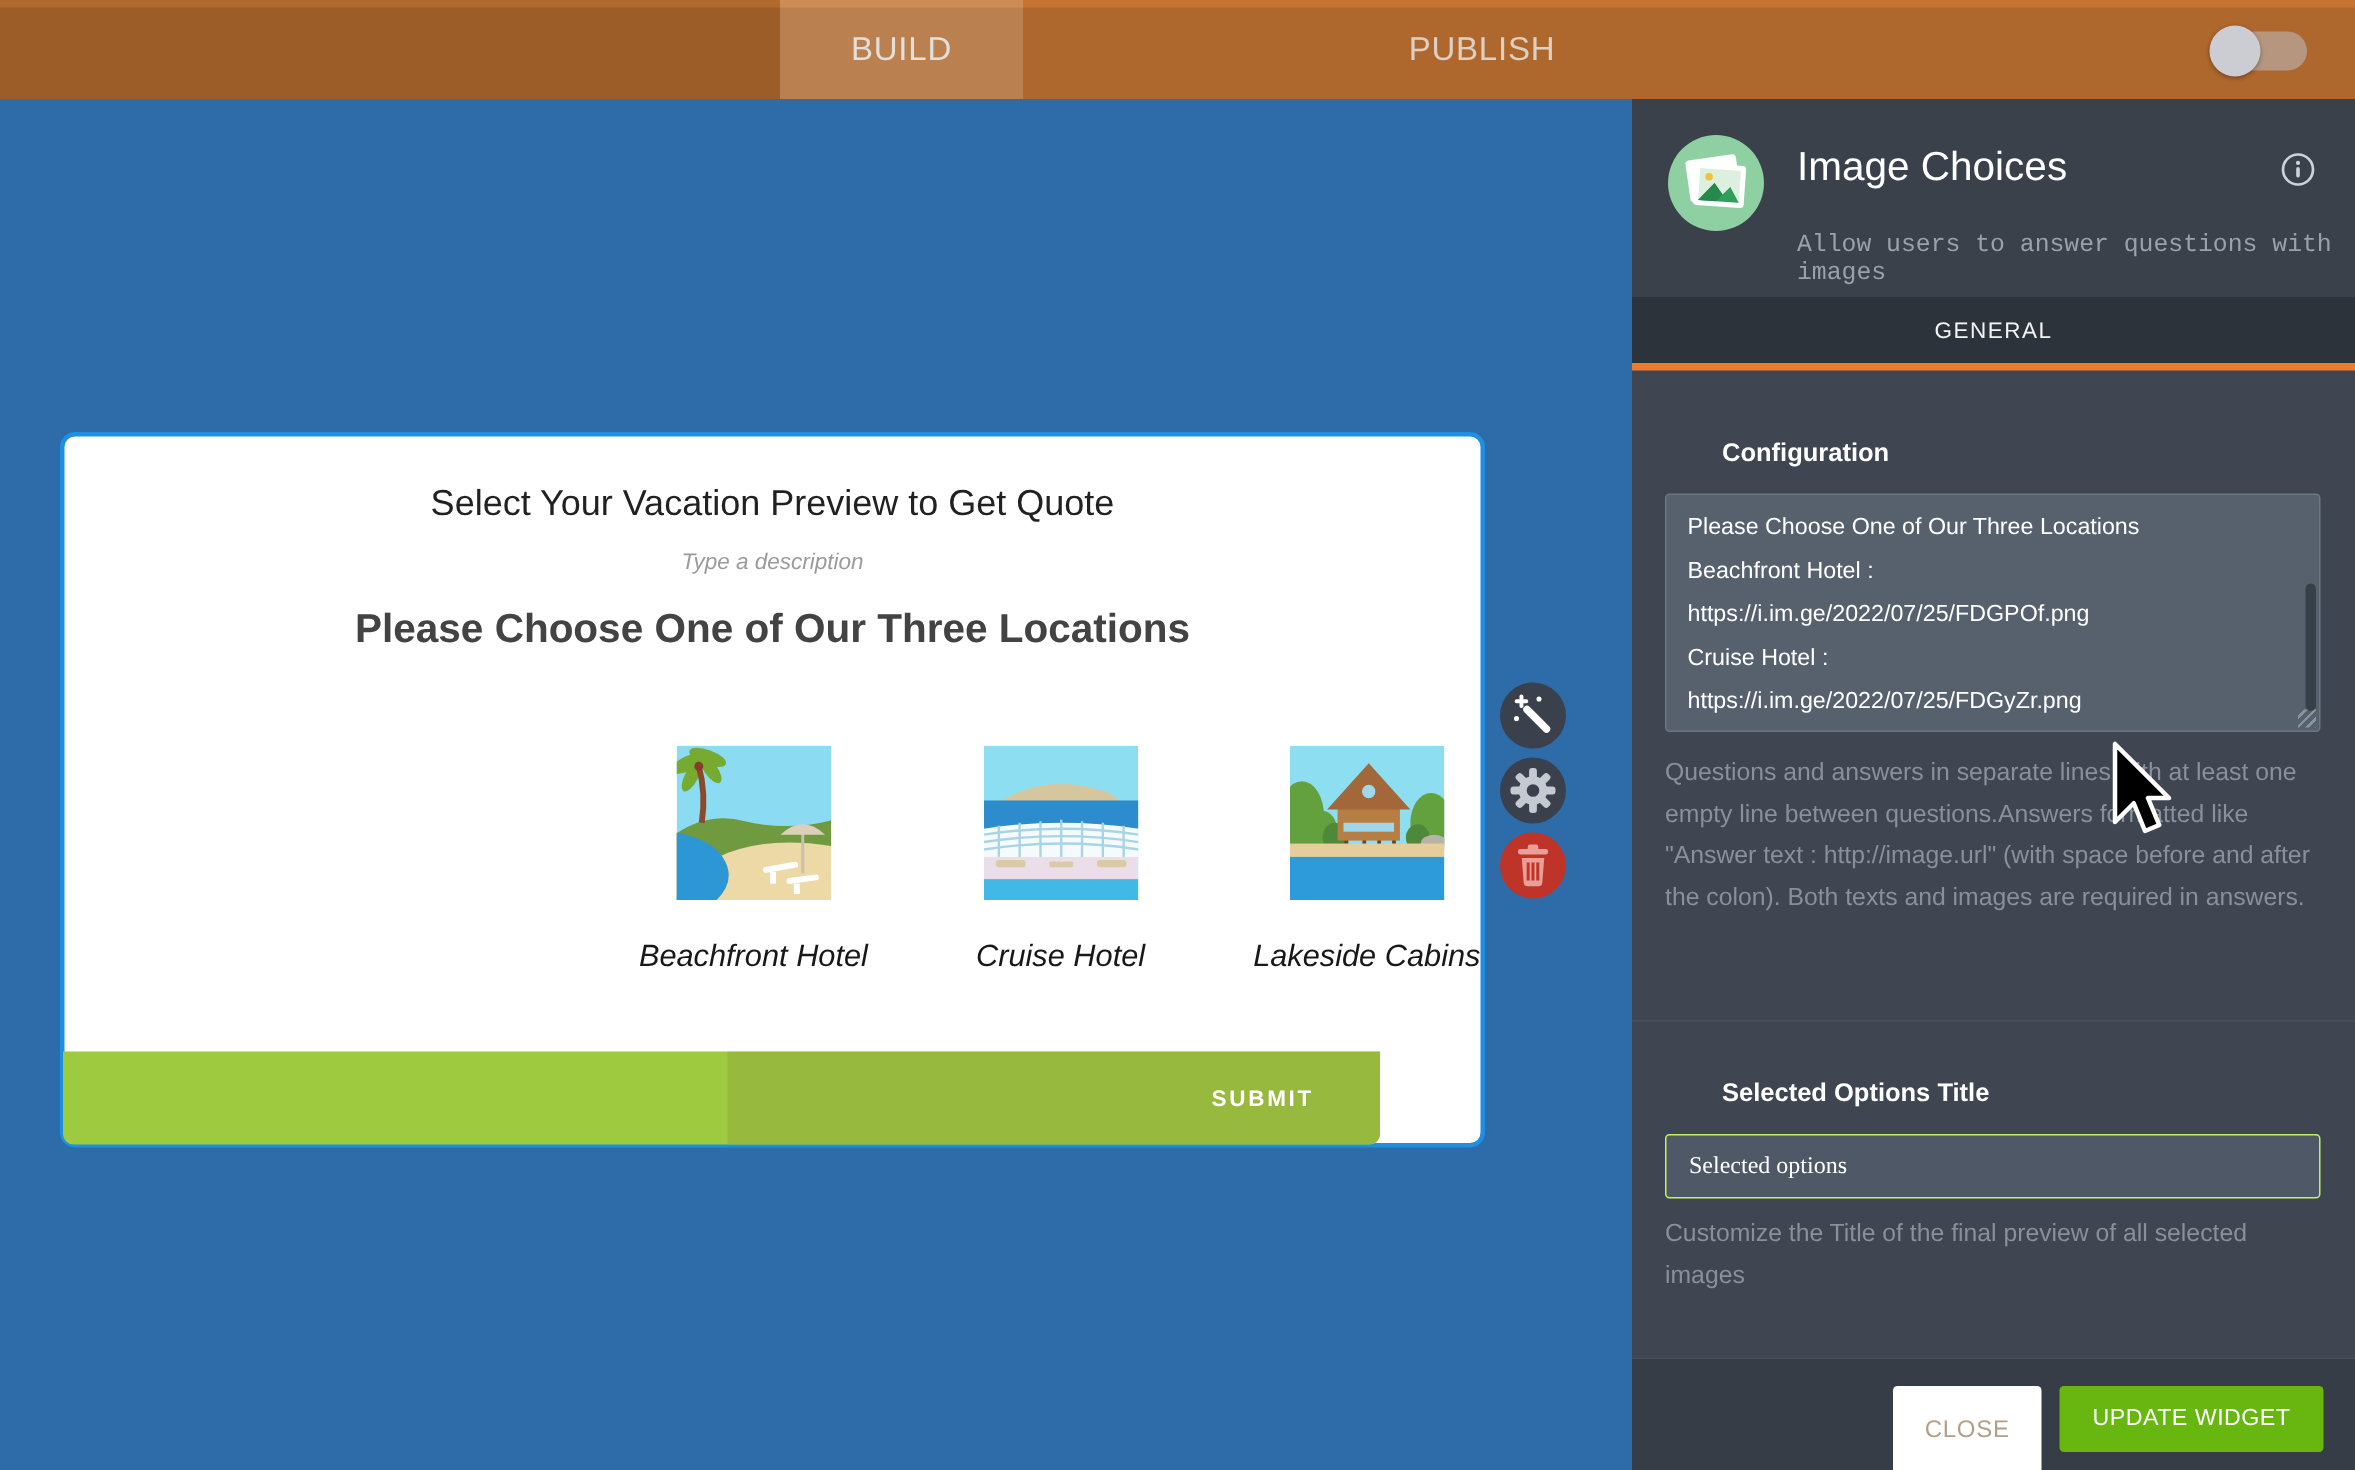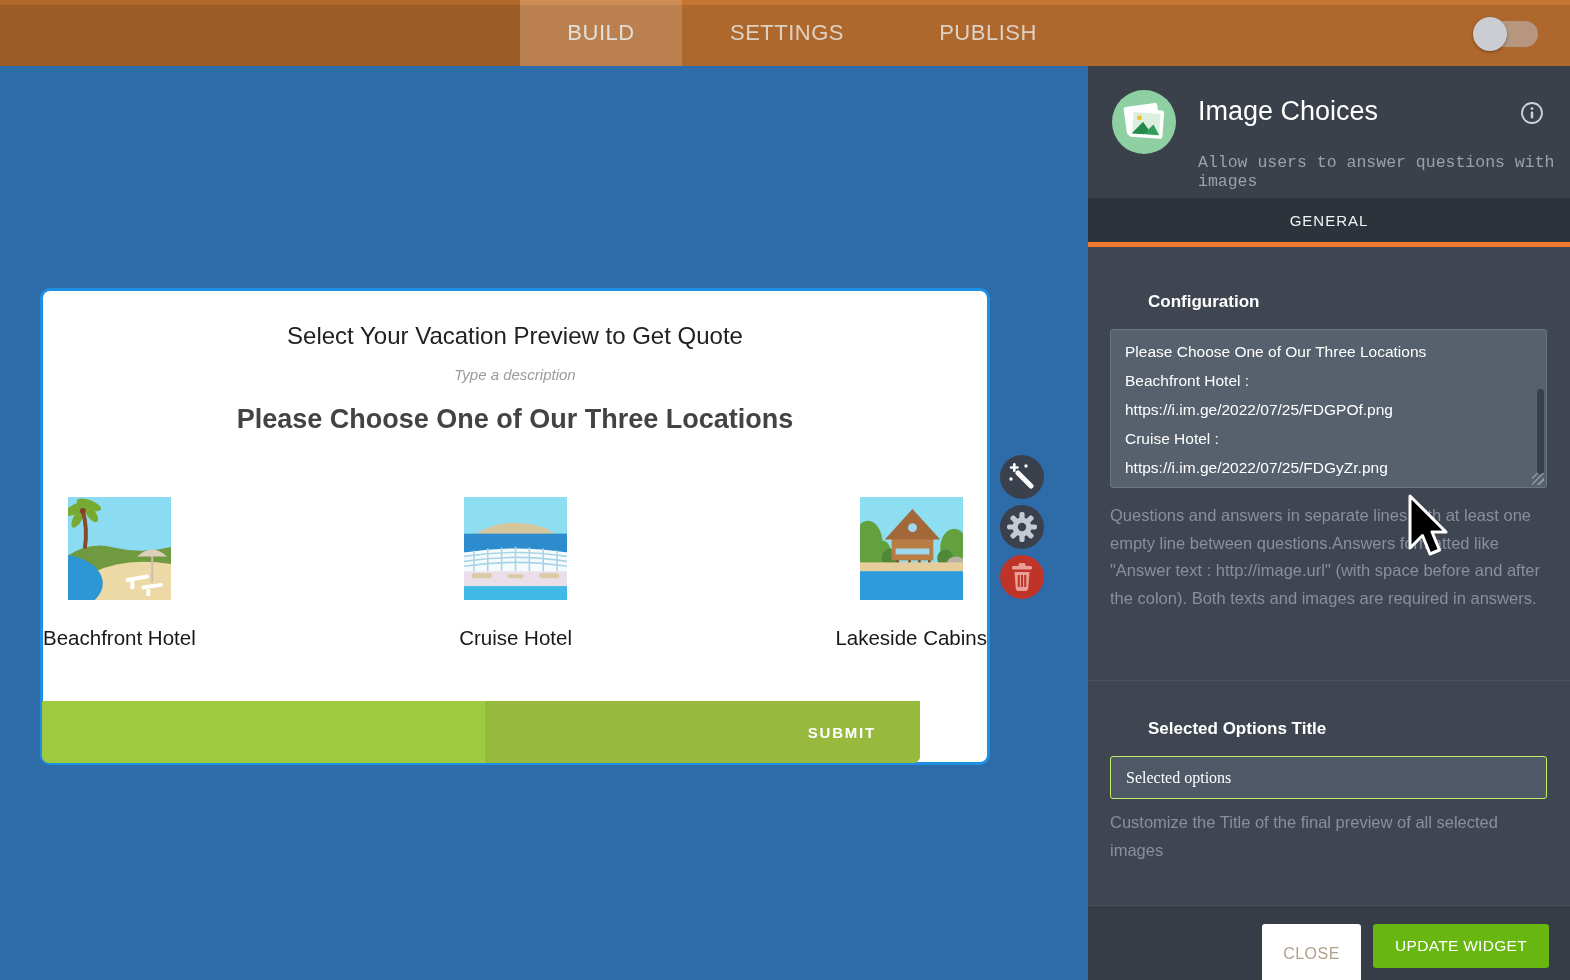--- a/index.html
+++ b/index.html
@@ -23,21 +23,21 @@
 
   
   .card { position:absolute; left:40px; top:288px; width:950px; height:477px; background:#fff;
           border:3px solid #1e8fe2; border-radius:10px; }
   .card-title { position:absolute; left:0; top:31px; width:100%; text-align:center;
                 font-size:24px; color:#212121; }
   .card-desc { position:absolute; left:0; top:75px; width:100%; text-align:center;
                font-size:15px; font-style:italic; color:#9b9b9b; }
   .card-question { position:absolute; left:0; top:113px; width:100%; text-align:center;
                    font-size:27px; font-weight:bold; color:#434343; }
-  .options { position:absolute; left:0; top:206px; width:100%; display:flex; justify-content:space-between; gap:90px; }
+  .options { position:absolute; left:0; top:206px; width:100%; display:flex; justify-content:flex-end; gap:72px;font-style:italic; }
   .option { display:flex; flex-direction:column; align-items:center; cursor:pointer; }
   .thumb { width:103px; height:103px; overflow:hidden; }
   .thumb svg { display:block; }
   .opt-label { margin-top:26px; font-size:20.5px; color:#181818; white-space:nowrap; }
   .green-bar { position:absolute; left:-1px; bottom:-1px; width:878px; height:62px; background:#9dca3e;
                border-radius:0 0 7px 7px; overflow:hidden; }
   .green-right { position:absolute; left:50.5%; top:0; width:49.5%; height:100%; background:#96b93e; cursor:pointer; }
   .submit-label { position:absolute; right:44px; top:0; height:100%; display:flex; align-items:center;
                   color:#fff; font-size:15px; font-weight:bold; letter-spacing:1.8px; }
 
@@ -90,21 +90,20 @@
   .cursor { position:absolute; left:1407px; top:494px; pointer-events:none; }
 </style>
 </head>
 <body>
 
 <div class="stage">
 
   <div class="topbar">
     <div class="topbar-dim"></div>
     <div class="tab active" style="left:520px">BUILD</div>
-    <div class="tab" style="left:706px">SETTINGS</div>
     <div class="tab" style="left:907px">PUBLISH</div>
     <div class="toggle-track">
       <div class="toggle-knob"></div>
     </div>
   </div>
 
   <div class="card">
     <div class="card-title">Select Your Vacation Preview to Get Quote</div>
     <div class="card-desc">Type a description</div>
     <div class="card-question">Please Choose One of Our Three Locations</div>

